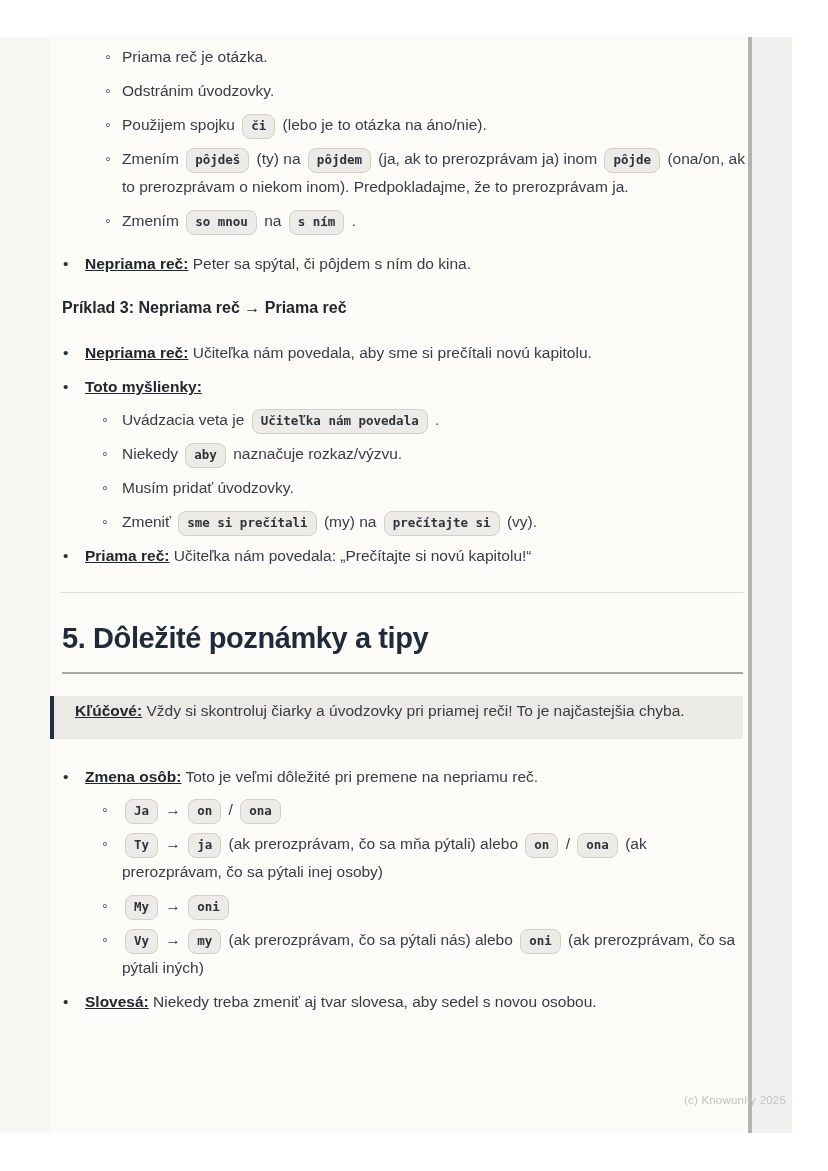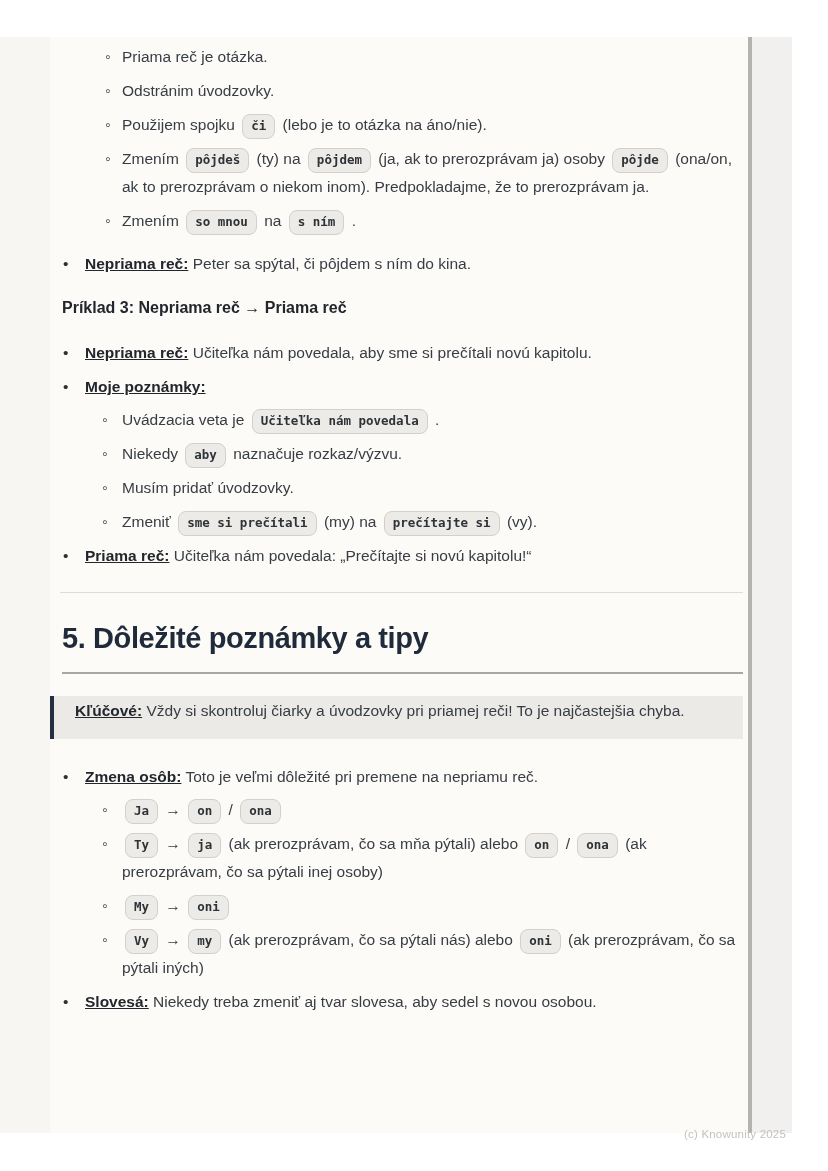--- a/index.html
+++ b/index.html
@@ -13,21 +13,21 @@
   }
   .viewer { position: absolute; left: 0; top: 37px; width: 660px; height: 1096px; }
   .margin-strip { position: absolute; left: 0; top: 0; width: 50px; height: 100%;
     background: var(--margin-bg, #f8f6f2); }
   .page { position: absolute; left: 50px; top: 0; width: 698px; height: 100%;
     background: var(--page-bg, #fcfbf8); overflow: hidden; }
   .gutter { position: absolute; left: 752px; top: 0; width: 40px; height: 100%;
     background: var(--gutter-bg, #f1f0ee); }
   .scroll-thumb { position: absolute; left: 748px; top: 0; width: 4px; height: 100%;
     background: var(--scrollbar, #b5b3b0); }
-  .watermark { position: absolute; left: 684px; top: 1128px; z-index: 6;
+  .watermark { position: absolute; left: 684px; top: 1094px; z-index: 6;
     font-size: 11.5px; color: var(--watermark, #c3c2bf); letter-spacing: 0.2px; }
 
   .content { padding: 6px 2px 0 0; font-size: 15.5px; line-height: 28px; }
 
   ul { list-style: none; margin: 0; padding: 0; }
   li { position: relative; margin-bottom: 6px; }
   li::before { position: absolute; top: 0; color: #2c3138; }
   .disc > li { padding-left: 35px; }
   .disc > li::before { content: "\2022"; left: 13px; }
   .root-circ > li { padding-left: 72px; }
@@ -91,41 +91,41 @@
           <li>
             <div><span>Priama reč je otázka.</span></div>
           </li>
           <li>
             <div><span>Odstránim úvodzovky.</span></div>
           </li>
           <li>
             <div><span>Použijem spojku </span><code class="badge">či</code><span> (lebo je to otázka na áno/nie).</span></div>
           </li>
           <li>
-            <div><span>Zmením </span><code class="badge">pôjdeš</code><span> (ty) na </span><code class="badge">pôjdem</code><span> (ja, ak to prerozprávam ja) osoby </span><code class="badge">pôjde</code><span> (ona/on, ak to prerozprávam o niekom inom). Predpokladajme, že to prerozprávam ja.</span></div>
+            <div><span>Zmením </span><code class="badge">pôjdeš</code><span> (ty) na </span><code class="badge">pôjdem</code><span> (ja, ak to prerozprávam ja) inom </span><code class="badge">pôjde</code><span> (ona/on, ak to prerozprávam o niekom inom). Predpokladajme, že to prerozprávam ja.</span></div>
           </li>
           <li>
             <div><span>Zmením </span><code class="badge">so mnou</code><span> na </span><code class="badge">s ním</code><span> .</span></div>
           </li>
         </ul>
 
       <ul class="disc mt-result">
           <li>
             <div><strong>Nepriama reč:</strong><span> Peter sa spýtal, či pôjdem s ním do kina.</span></div>
           </li>
         </ul>
 
       <p class="bold-p">Príklad 3: Nepriama reč → Priama reč</p>
 
       <ul class="disc">
           <li>
             <div><strong>Nepriama reč:</strong><span> Učiteľka nám povedala, aby sme si prečítali novú kapitolu.</span></div>
           </li>
           <li>
-            <div><strong>Moje poznámky:</strong></div>
+            <div><strong>Toto myšlienky:</strong></div>
             <ul class="sub">
               <li>
                 <div><span>Uvádzacia veta je </span><code class="badge">Učiteľka nám povedala</code><span> .</span></div>
               </li>
               <li>
                 <div><span>Niekedy </span><code class="badge">aby</code><span> naznačuje rozkaz/výzvu.</span></div>
               </li>
               <li>
                 <div><span>Musím pridať úvodzovky.</span></div>
               </li>

